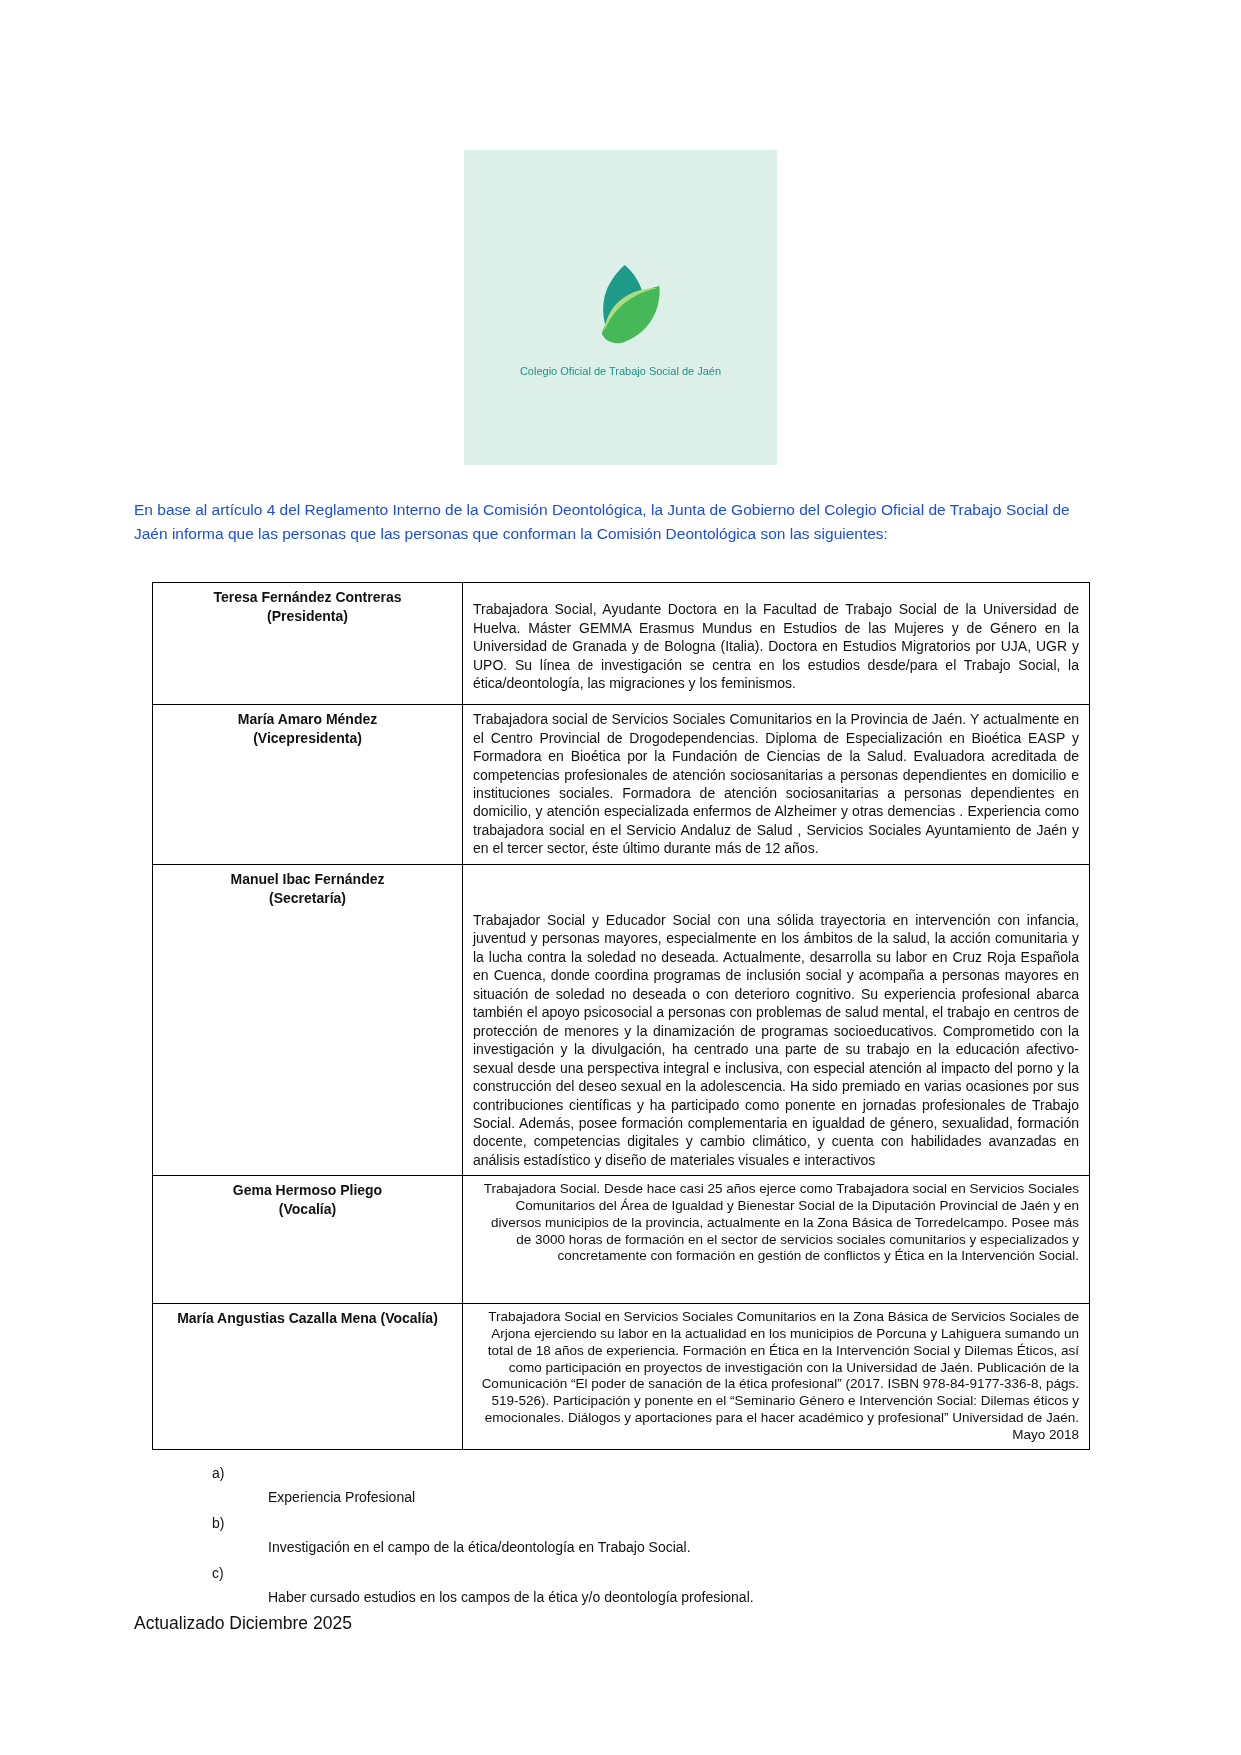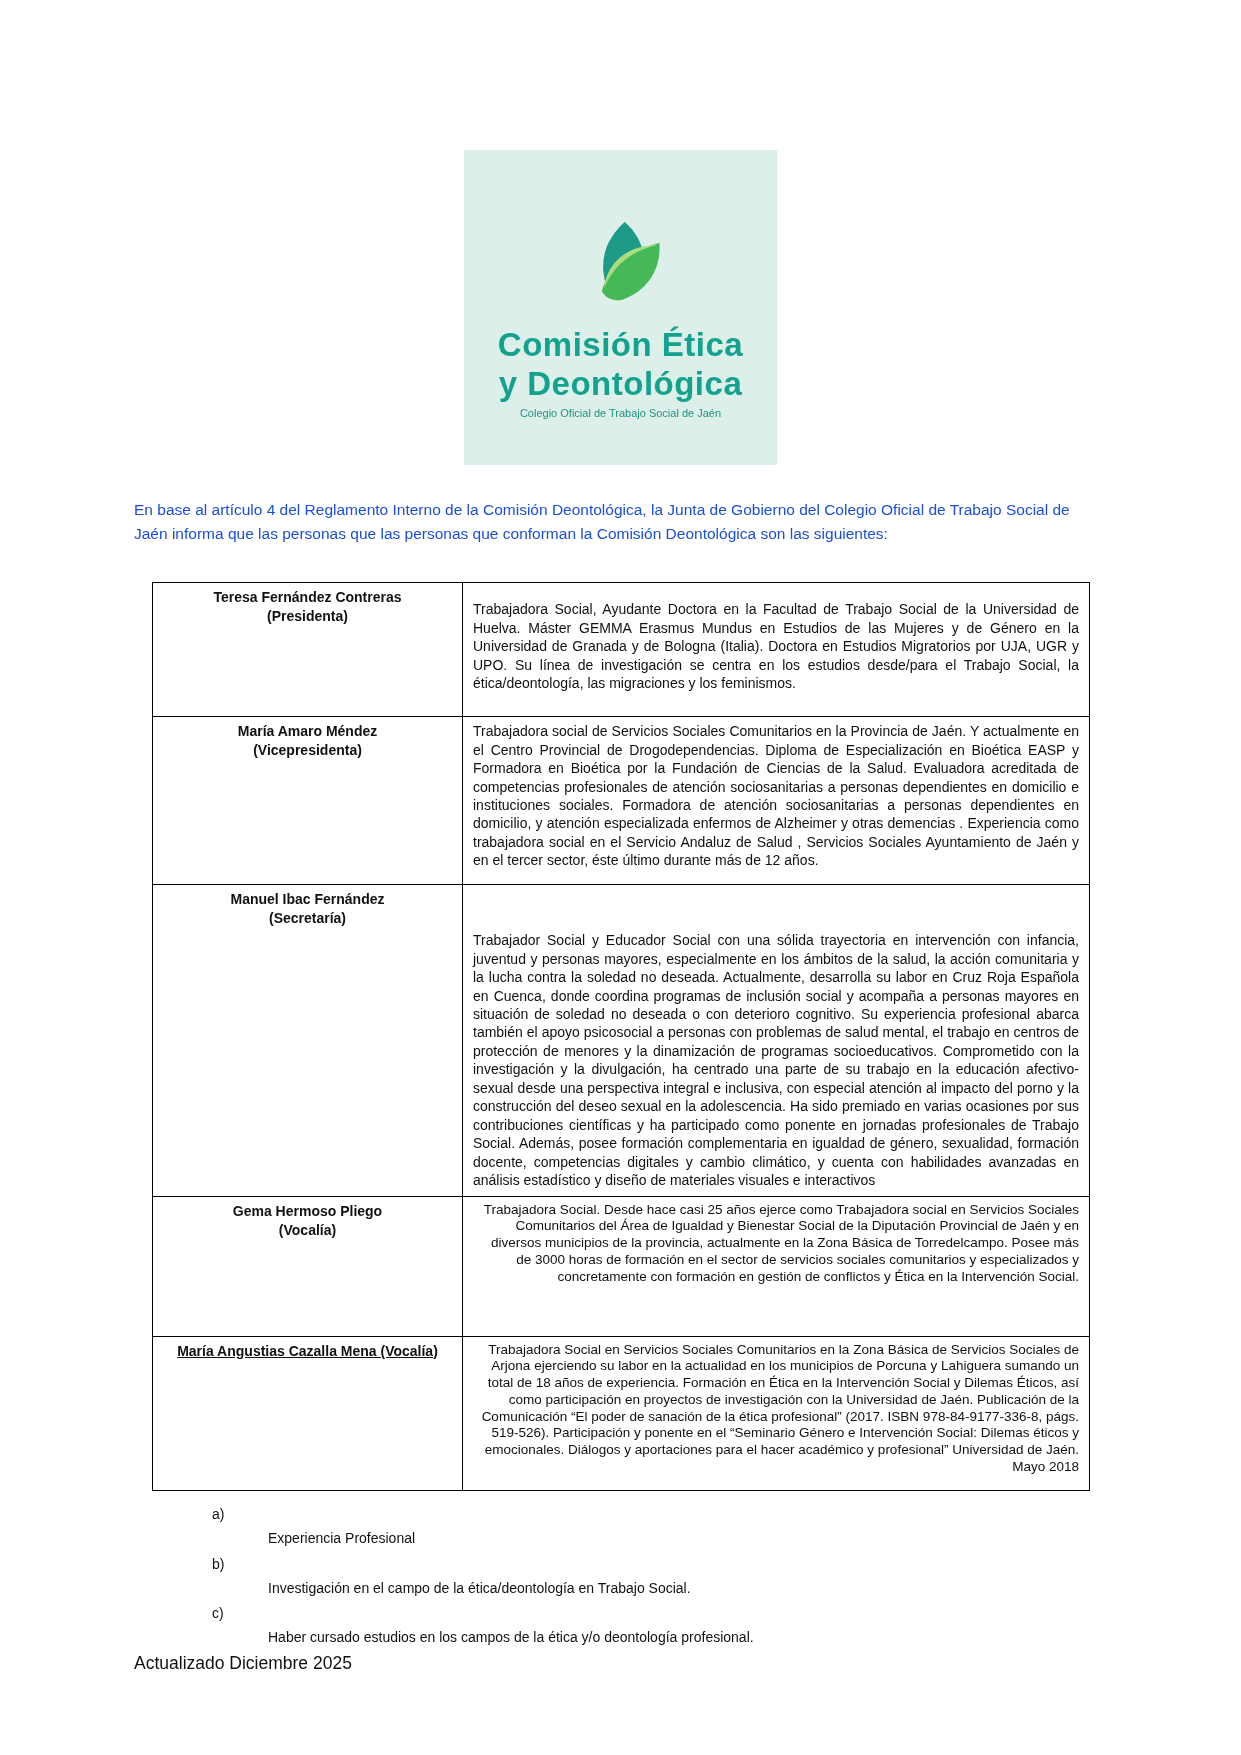--- a/index.html
+++ b/index.html
@@ -55,21 +55,21 @@
   }
   table.members td{
     border:1px solid #000000;
     vertical-align:top;
     font-size:14px;
   }
   td.name-cell{
     width:293px;
     text-align:center;
     font-weight:bold;
-    padding:5px 8px 16px 8px;
+    padding:5px 8px 4px 8px;
     line-height:1.35;
   }
   td.name-cell .role{display:block;}
   td.desc-cell{
     padding:5px 10px 6px 10px;
     line-height:1.32;
   }
   td.desc-cell.justify{text-align:justify;}
   td.desc-cell.left{text-align:right;font-size:13.5px;line-height:1.24;}
   td.desc-cell.pad-lg{padding-top:17px;}
@@ -108,24 +108,20 @@
 <div class="page">
 
   <div class="logo-panel">
     <div class="leaf-wrap">
       <svg viewBox="0 0 100 100" width="96" height="100" aria-hidden="true">
         <path d="M54 2 C72 18 80 42 68 60 C60 72 48 78 40 78 C30 64 28 40 38 22 C43 13 48 7 54 2 Z" fill="#1e9a89"></path>
         <path d="M90 24 C92 48 80 72 54 82 C44 86 34 82 30 74 C36 52 56 32 90 24 Z" fill="#45b857"></path>
         <path d="M88 26 C60 32 42 48 32 72 C34 56 42 42 56 34 C66 28 78 26 88 26 Z" fill="#aadd80"></path>
       </svg>
     </div>
-    <div class="logo-title">
-      <span style="display:block;">Comisión Ética</span>
-      <span style="display:block;">y Deontológica</span>
-    </div>
     <div class="logo-tagline">Colegio Oficial de Trabajo Social de Jaén</div>
   </div>
 
   <p class="intro">En base al artículo 4 del Reglamento Interno de la Comisión Deontológica, la Junta de Gobierno del Colegio Oficial de Trabajo Social de Jaén informa que las personas que las personas que conforman la Comisión Deontológica son las siguientes:</p>
 
   <table class="members">
     <tbody>
       <tr>
         <td class="name-cell" style="height:112px;">
           <span class="name">Teresa Fernández Contreras</span>
@@ -148,21 +144,21 @@
         <td class="desc-cell justify pad-xl">Trabajador Social y Educador Social con una sólida trayectoria en intervención con infancia, juventud y personas mayores, especialmente en los ámbitos de la salud, la acción comunitaria y la lucha contra la soledad no deseada. Actualmente, desarrolla su labor en Cruz Roja Española en Cuenca, donde coordina programas de inclusión social y acompaña a personas mayores en situación de soledad no deseada o con deterioro cognitivo. Su experiencia profesional abarca también el apoyo psicosocial a personas con problemas de salud mental, el trabajo en centros de protección de menores y la dinamización de programas socioeducativos. Comprometido con la investigación y la divulgación, ha centrado una parte de su trabajo en la educación afectivo-sexual desde una perspectiva integral e inclusiva, con especial atención al impacto del porno y la construcción del deseo sexual en la adolescencia. Ha sido premiado en varias ocasiones por sus contribuciones científicas y ha participado como ponente en jornadas profesionales de Trabajo Social. Además, posee formación complementaria en igualdad de género, sexualidad, formación docente, competencias digitales y cambio climático, y cuenta con habilidades avanzadas en análisis estadístico y diseño de materiales visuales e interactivos</td>
       </tr>
       <tr>
         <td class="name-cell" style="height:118px;">
           <span class="name">Gema Hermoso Pliego</span>
           <span class="role">(Vocalía)</span>
         </td>
         <td class="desc-cell left">Trabajadora Social. Desde hace casi 25 años ejerce como Trabajadora social en Servicios Sociales Comunitarios del Área de Igualdad y Bienestar Social de la Diputación Provincial de Jaén y en diversos municipios de la provincia, actualmente en la Zona Básica de Torredelcampo.  Posee más de 3000 horas de formación en el sector de servicios sociales comunitarios y especializados y concretamente con formación en gestión de conflictos y Ética en la Intervención Social.</td>
       </tr>
       <tr>
-        <td class="name-cell" style="height:132px;text-decoration:underline;">
+        <td class="name-cell" style="height:132px;">
           <span class="name">María Angustias Cazalla Mena (Vocalía)</span>
           <span class="role"></span>
         </td>
         <td class="desc-cell left">Trabajadora Social en Servicios Sociales Comunitarios en la Zona Básica de Servicios Sociales de Arjona ejerciendo su labor en la actualidad en los municipios de Porcuna y Lahiguera sumando un total de 18 años de experiencia. Formación en Ética en la Intervención Social y Dilemas Éticos, así como participación en proyectos de investigación con la Universidad de Jaén. Publicación de la Comunicación “El poder de sanación de la ética profesional” (2017. ISBN 978-84-9177-336-8, págs. 519-526). Participación y ponente en el “Seminario Género e Intervención Social: Dilemas éticos y emocionales. Diálogos y aportaciones para el hacer académico y profesional” Universidad de Jaén. Mayo 2018</td>
       </tr>
     </tbody>
   </table>
 
 
   <div class="criteria-list">

